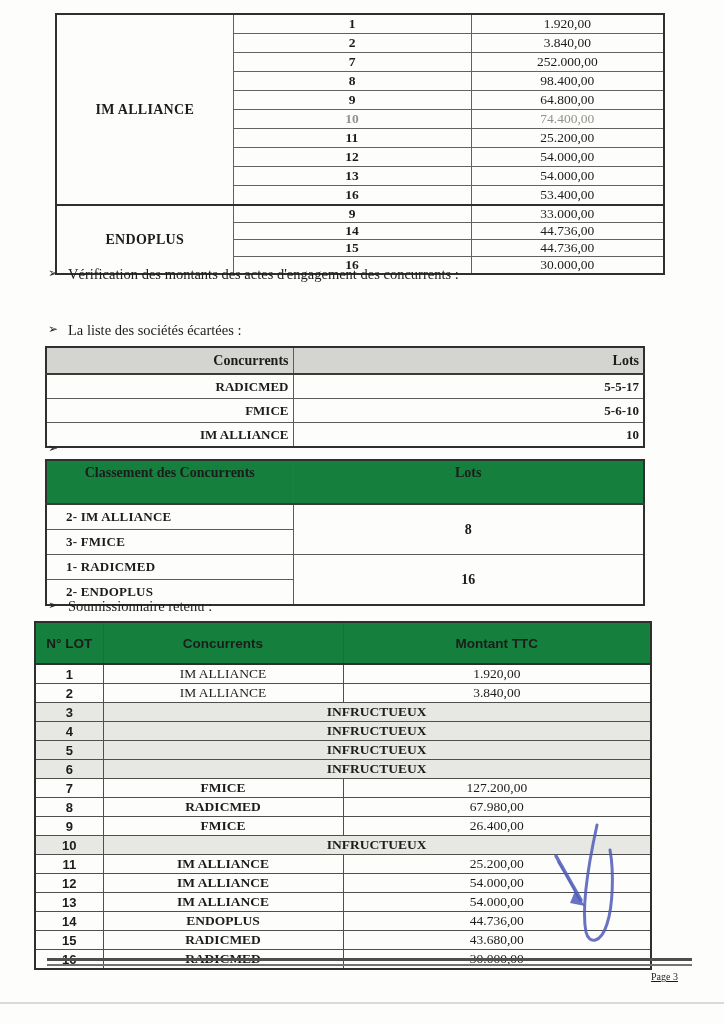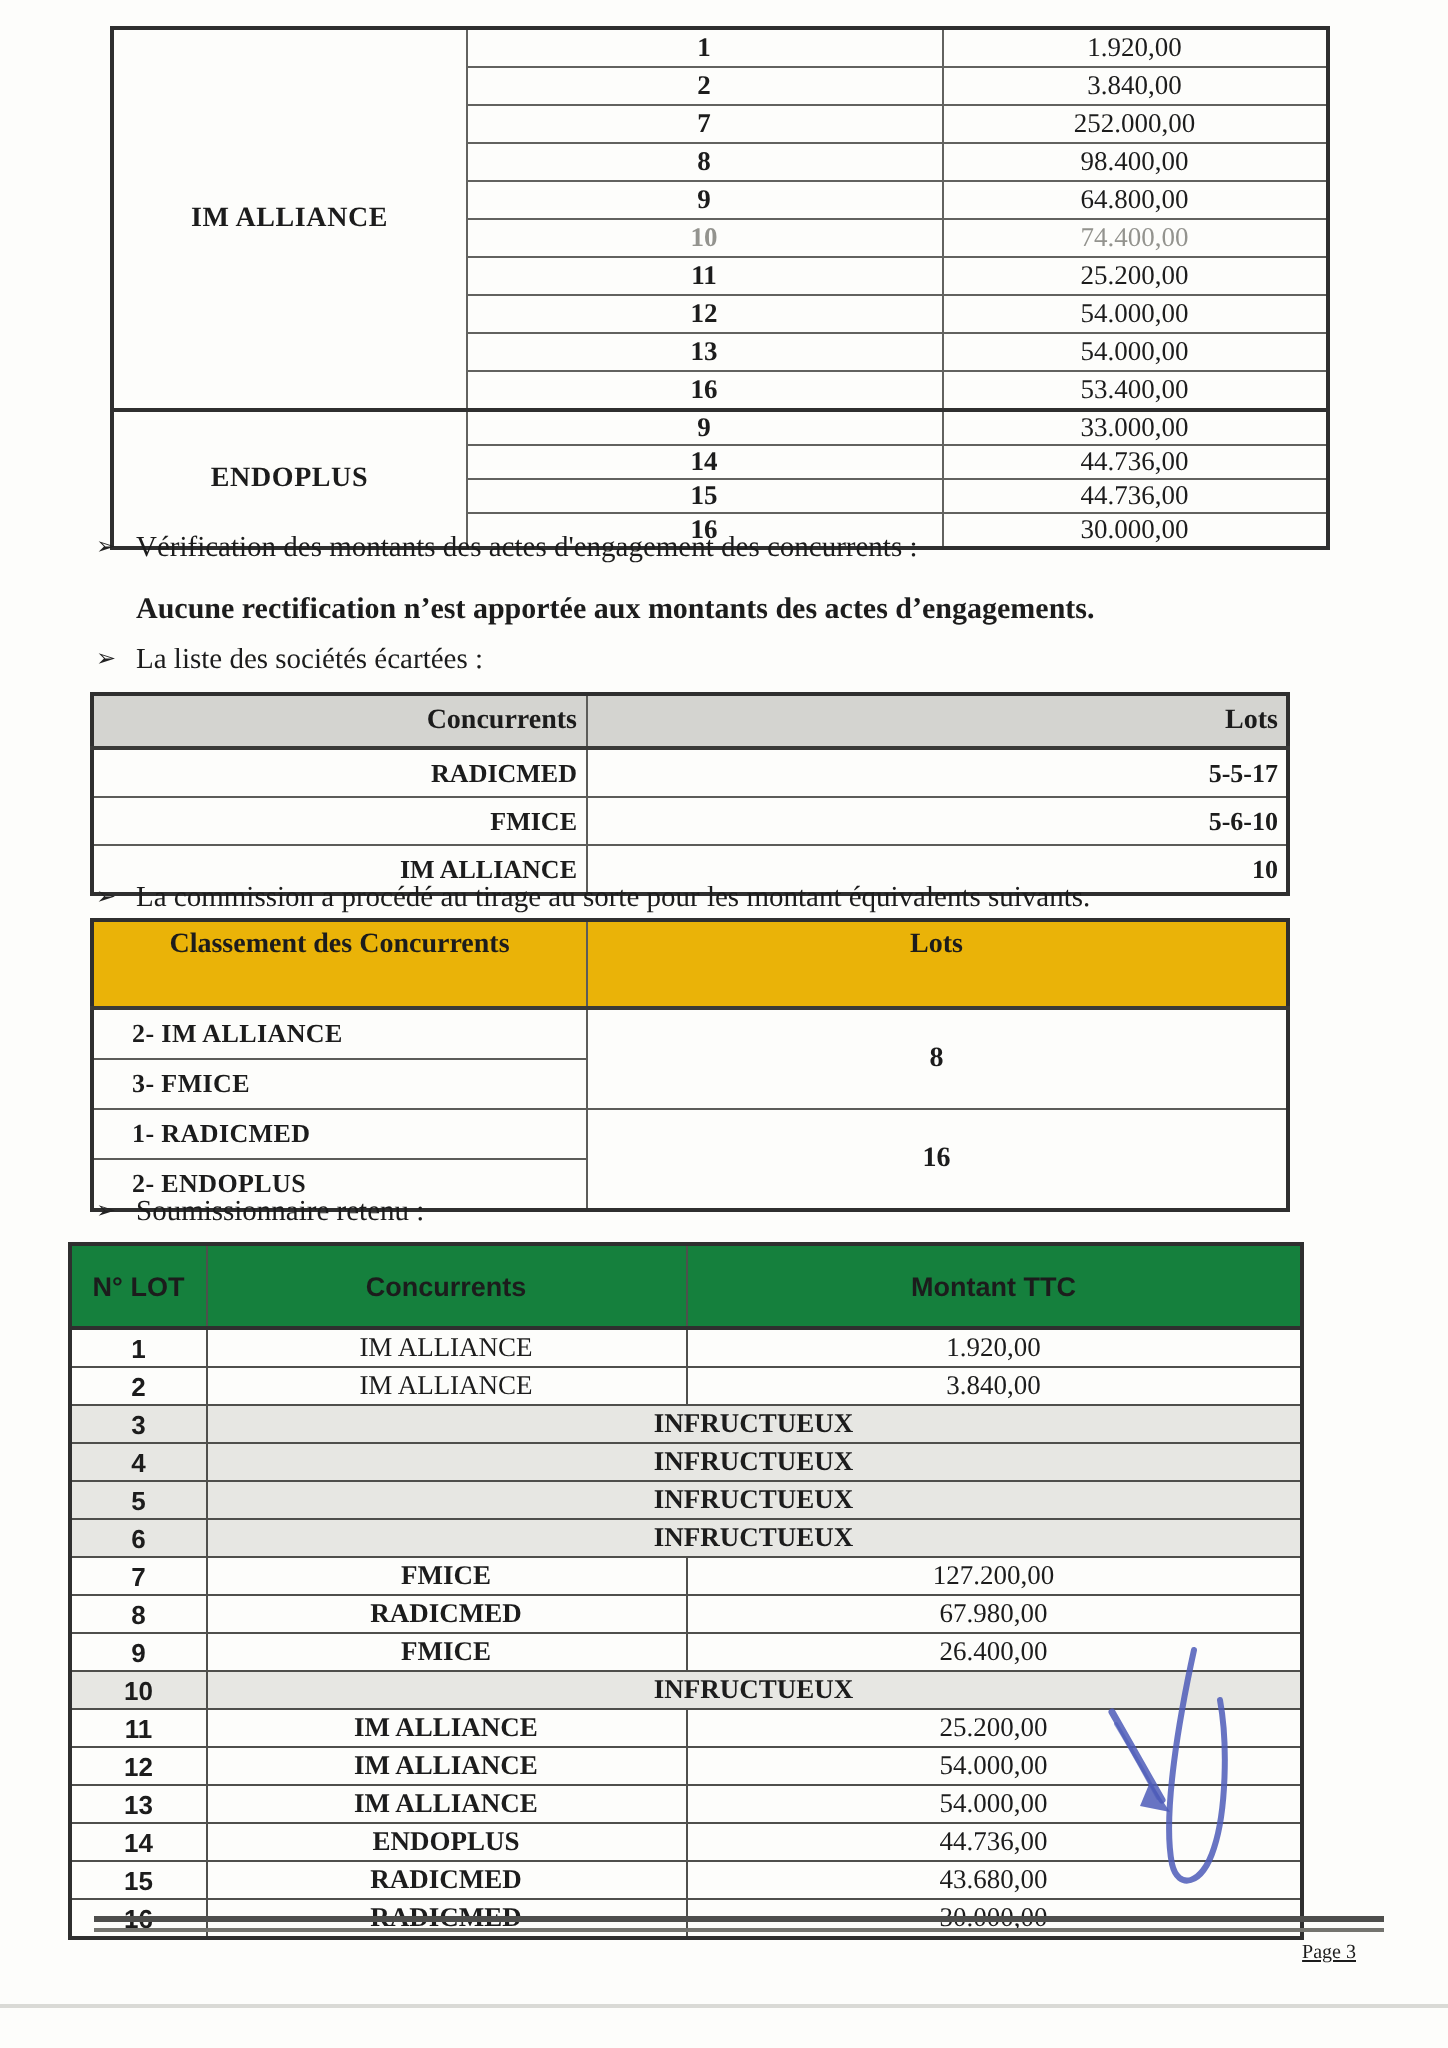--- a/index.html
+++ b/index.html
@@ -29,21 +29,21 @@
   
   .t2{left:45px;top:346px;width:598px;border:2px solid #2f2f2f;}
   .t2 th,.t2 td{border:1px solid #5c5c59;font-weight:bold;text-align:right;}
   .t2 th{height:25px;background:#d4d4d0;font-size:14px;border-bottom:2px solid #3a3a38;}
   .t2 td{height:23px;font-size:13px;}
   .t2 .c1{width:247px;}
 
   
   .t3{left:45px;top:459px;width:598px;border:2px solid #2f2f2f;}
   .t3 th,.t3 td{border:1px solid #5c5c59;font-weight:bold;}
-  .t3 th{height:38px;background:#eab308;font-size:14px;vertical-align:top;padding-top:4px;border-bottom:2px solid #3a3a38;}
+  .t3 th{height:38px;background:#15803d;font-size:14px;vertical-align:top;padding-top:4px;border-bottom:2px solid #3a3a38;}
   .t3 td{height:24px;font-size:13px;}
   .t3 .c1{width:247px;}
   .t3 td.entry{text-align:left;padding-left:19px;letter-spacing:.2px;}
   .t3 td.lotv{font-size:14px;}
 
   
   .t4{left:34px;top:621px;width:616px;border:2px solid #2f2f2f;}
   .t4 th,.t4 td{border:1px solid #4f4f4c;}
   .t4 th{height:40px;background:#15803d;font-family:"Liberation Sans",sans-serif;font-size:13.5px;border-bottom:2px solid #2f2f2f;}
   .t4 td{height:18px;font-size:13.5px;}
@@ -131,21 +131,20 @@
           <td class="lot">16</td>
           <td class="amt">30.000,00</td>
         </tr>
     </tbody>
   </table>
 
   <div class="bullet b1">
     <span class="mark">➢</span>
     <span>Vérification des montants des actes d'engagement des concurrents :</span>
   </div>
-  <div class="statement stm">Aucune rectification n’est apportée aux montants des actes d’engagements.</div>
   <div class="bullet b2">
     <span class="mark">➢</span>
     <span>La liste des sociétés écartées :</span>
   </div>
 
   <table class="t2">
     <colgroup>
         <col class="c1" style="width:247px">
         <col style="width:351px">
       </colgroup>
@@ -166,21 +165,20 @@
         </tr>
       <tr>
           <td>IM ALLIANCE</td>
           <td>10</td>
         </tr>
     </tbody>
   </table>
 
   <div class="bullet b3">
     <span class="mark">➢</span>
-    <span>La commission a procédé au tirage au sorte pour les montant équivalents suivants.</span>
   </div>
 
   <table class="t3">
     <colgroup>
         <col class="c1" style="width:247px">
         <col style="width:351px">
       </colgroup>
     <thead>
       <tr>
         <th>Classement des Concurrents</th>

